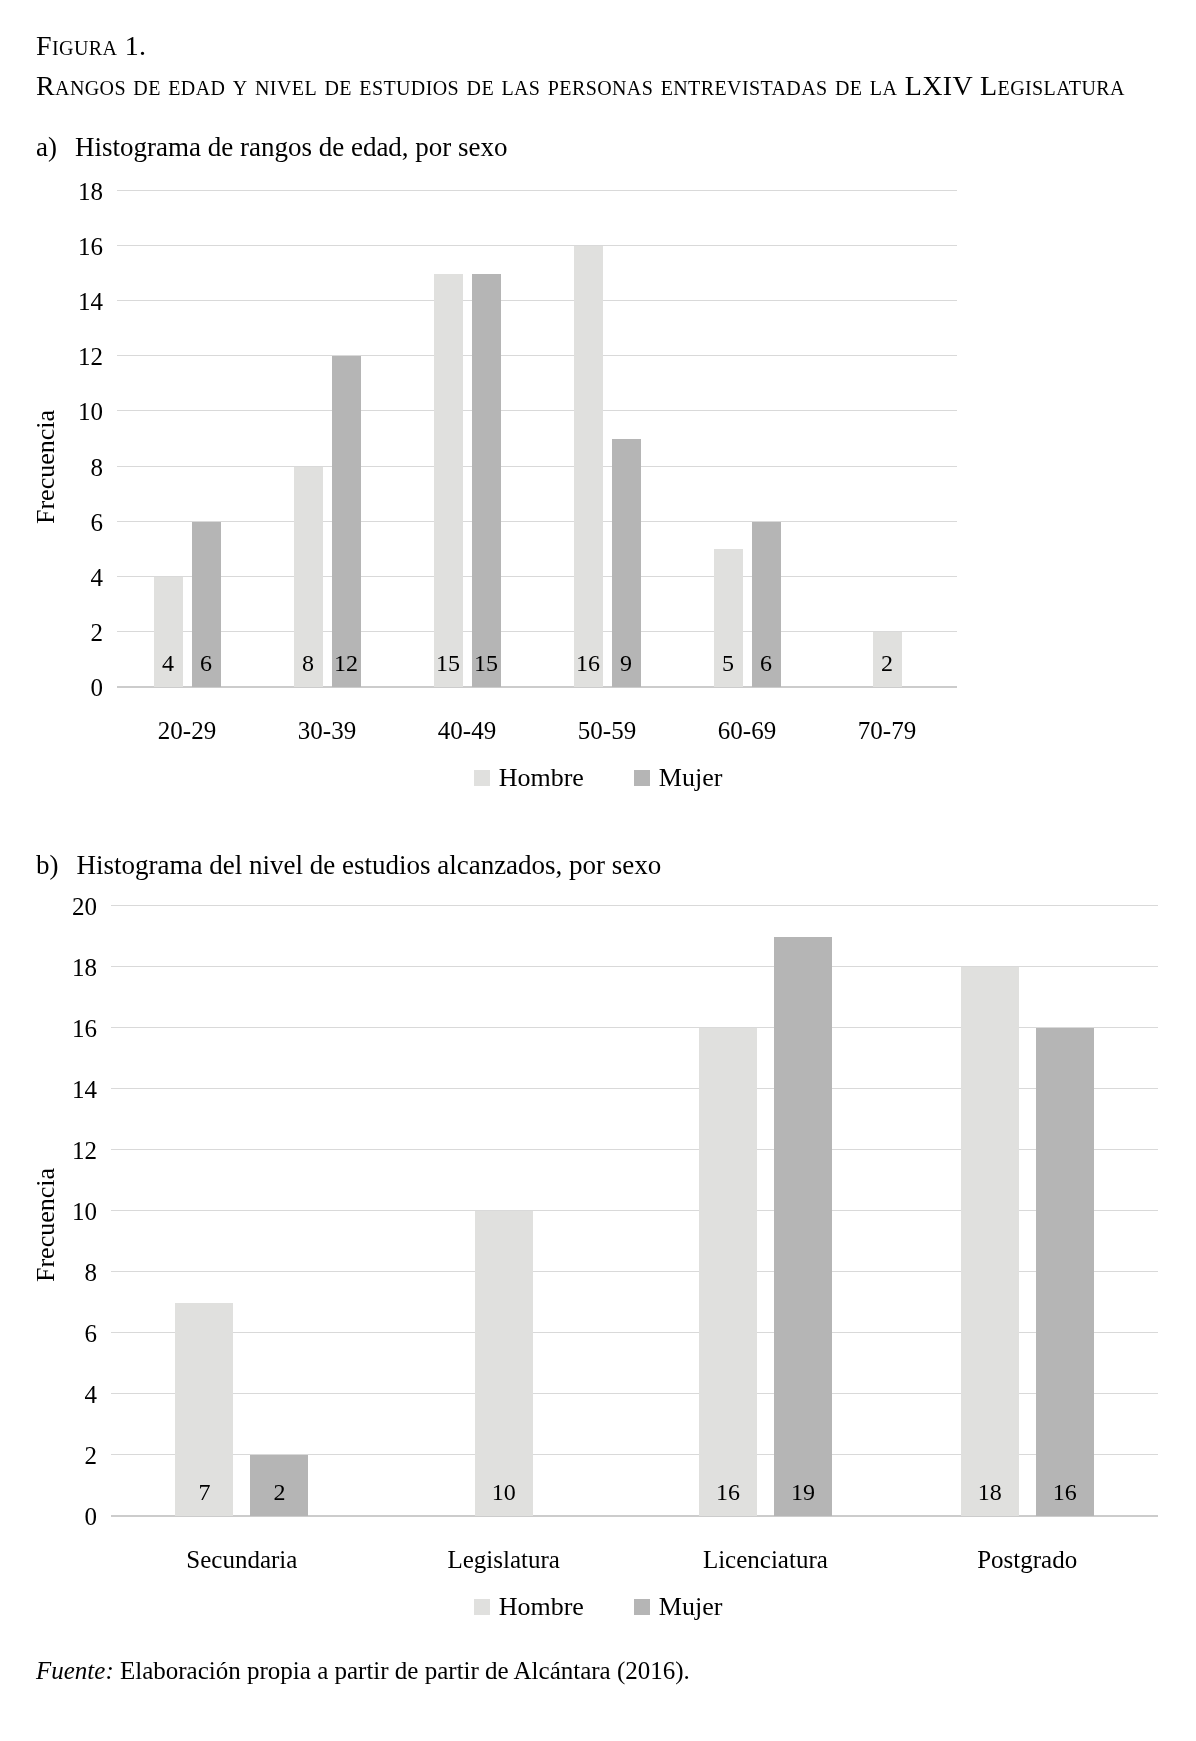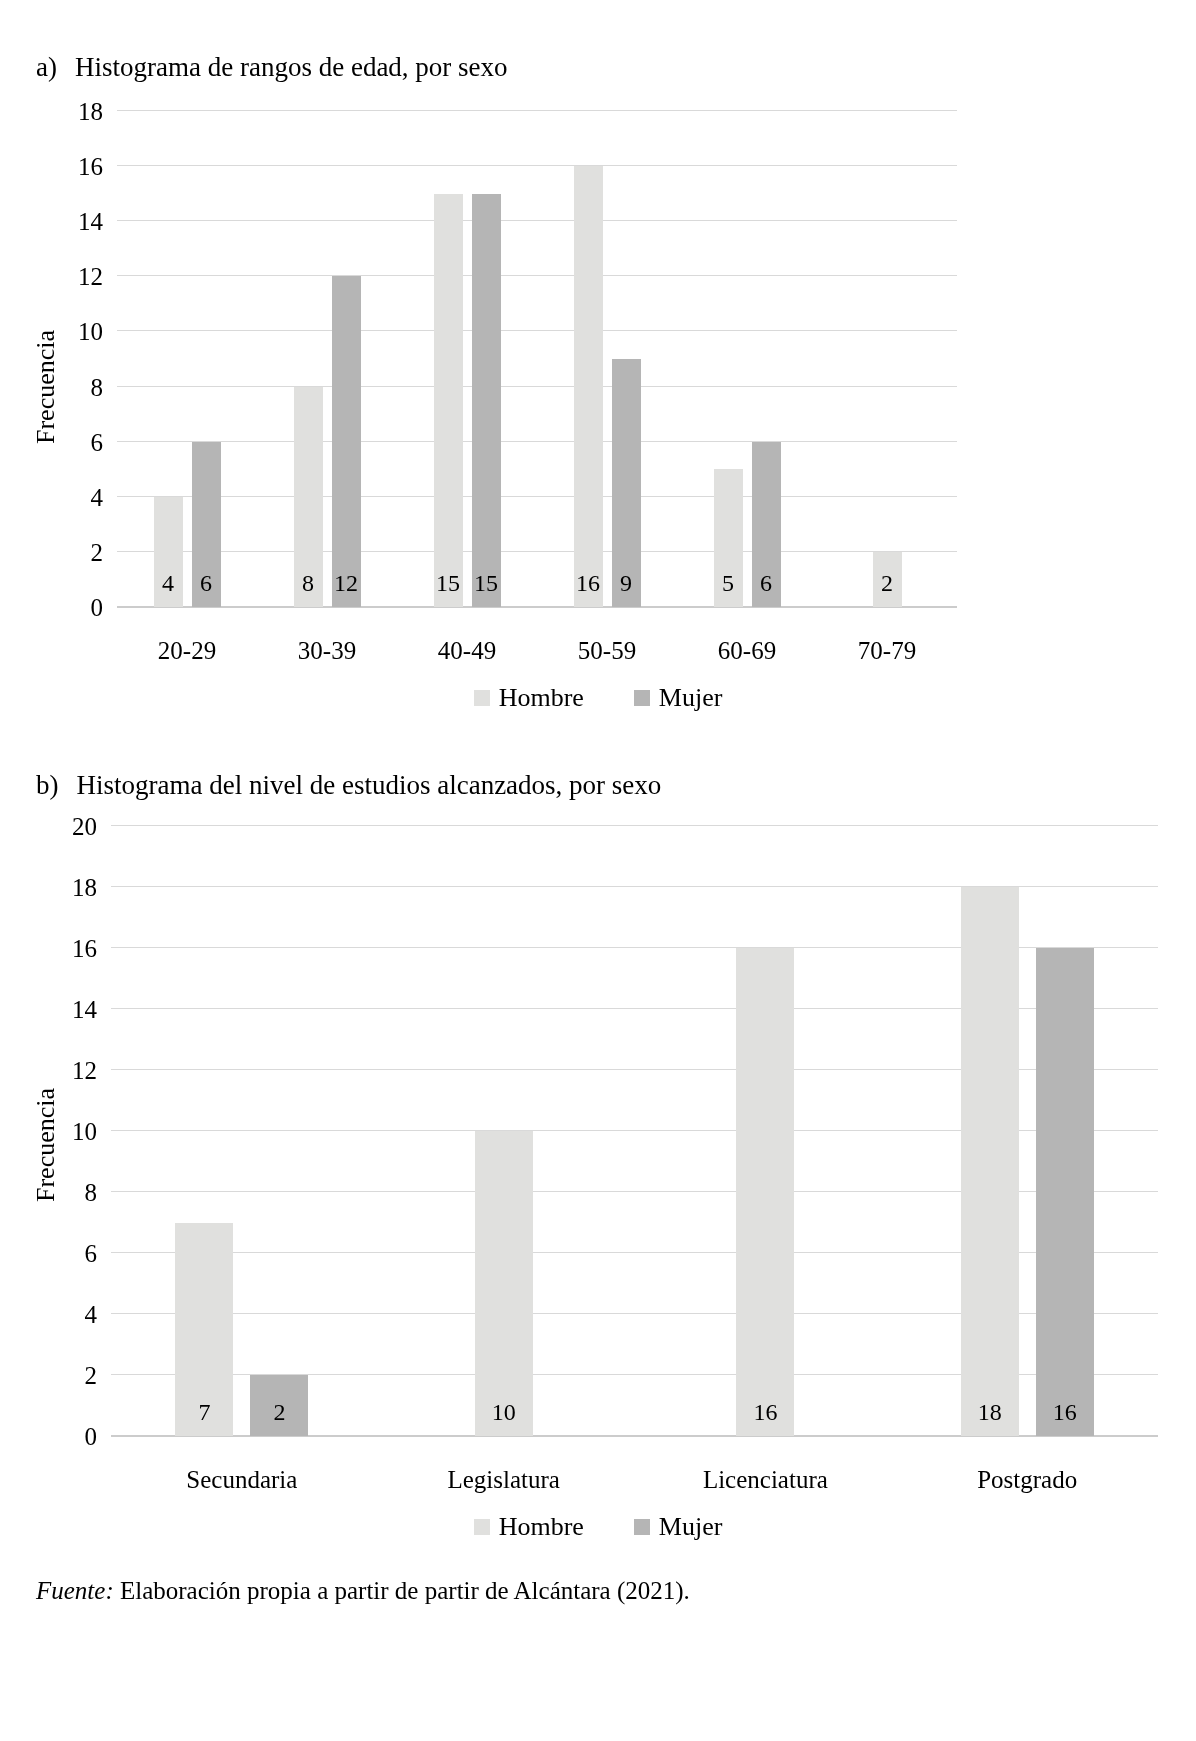--- a/index.html
+++ b/index.html
@@ -50,20 +50,22 @@
   .legend-item { display: flex; align-items: center; gap: 9px; }
   .legend-swatch { width: 16px; height: 16px; display: inline-block; }
   .legend-label { font-size: 26px; }
   .source-note { margin: 34px 0 0 36px; font-size: 25px; }
   .source-note .src-label { font-style: italic; }
 </style>
 </head>
 <body>
 
 <h1 class="fig-heading">
+  <span class="fig-label">Figura 1.</span>
+  <span>Rangos de edad y nivel de estudios de las personas entrevistadas de la LXIV Legislatura</span>
 </h1>
 
 <section id="section-a">
   <h2 class="section-title">
     <span class="sec-label">a)</span><span>Histograma de rangos de edad, por sexo</span>
   </h2>
   <div id="chart-0" class="chart-wrap">
       <div class="y-axis-title" style="left: 46px; top: 276px;">Frecuencia</div>
       <div class="plot" style="margin-left: 117px; width: 840px; height: 496px; margin-top: 28px;">
         <div class="gridline axis-zero" style="bottom: calc(0% - 1px); background: rgb(204, 204, 204);"></div>
@@ -195,20 +197,23 @@
           </div>
           <div class="bar-group" style="gap: 17px;">
             <div class="bar" style="width: 58px; height: 50%; background: rgb(224, 224, 222);">
               <span class="bar-value">10</span>
             </div>
           </div>
           <div class="bar-group" style="gap: 17px;">
             <div class="bar" style="width: 58px; height: 80%; background: rgb(224, 224, 222);">
               <span class="bar-value">16</span>
             </div>
+            <div class="bar" style="width: 58px; height: 95%; background: rgb(181, 181, 181);">
+              <span class="bar-value">19</span>
+            </div>
           </div>
           <div class="bar-group" style="gap: 17px;">
             <div class="bar" style="width: 58px; height: 90%; background: rgb(224, 224, 222);">
               <span class="bar-value">18</span>
             </div>
             <div class="bar" style="width: 58px; height: 80%; background: rgb(181, 181, 181);">
               <span class="bar-value">16</span>
             </div>
           </div>
         </div>
@@ -227,14 +232,14 @@
         <div class="legend-item">
           <span class="legend-swatch" style="background: rgb(181, 181, 181);"></span>
           <span class="legend-label">Mujer</span>
         </div>
       </div>
     </div>
 </section>
 
 <p class="source-note">
   <span class="src-label">Fuente:</span>
-  <span>Elaboración propia a partir de partir de Alcántara (2021).</span>
+  <span>Elaboración propia a partir de partir de Alcántara (2016).</span>
 </p>
 
 </body></html>

